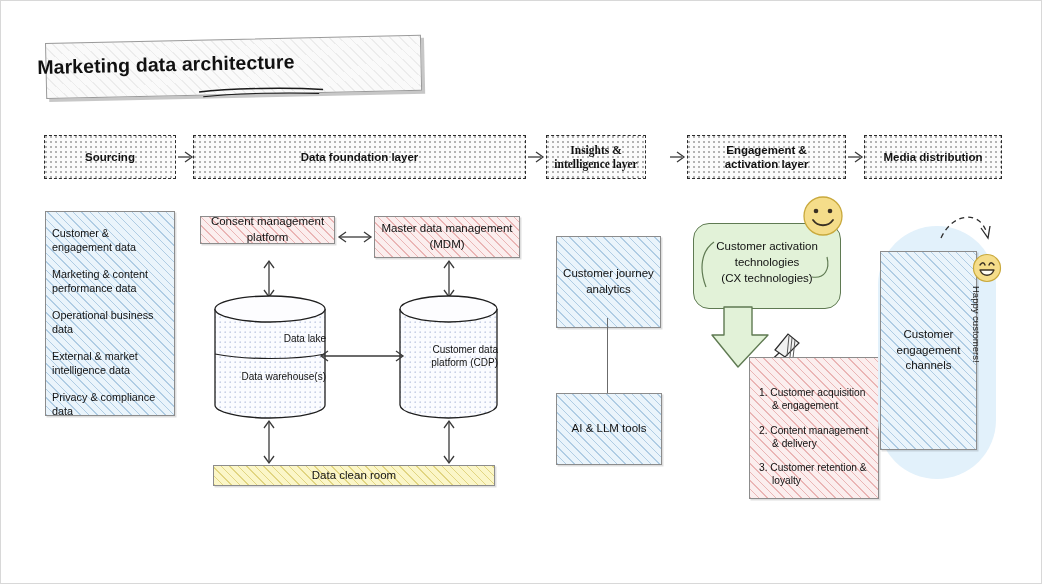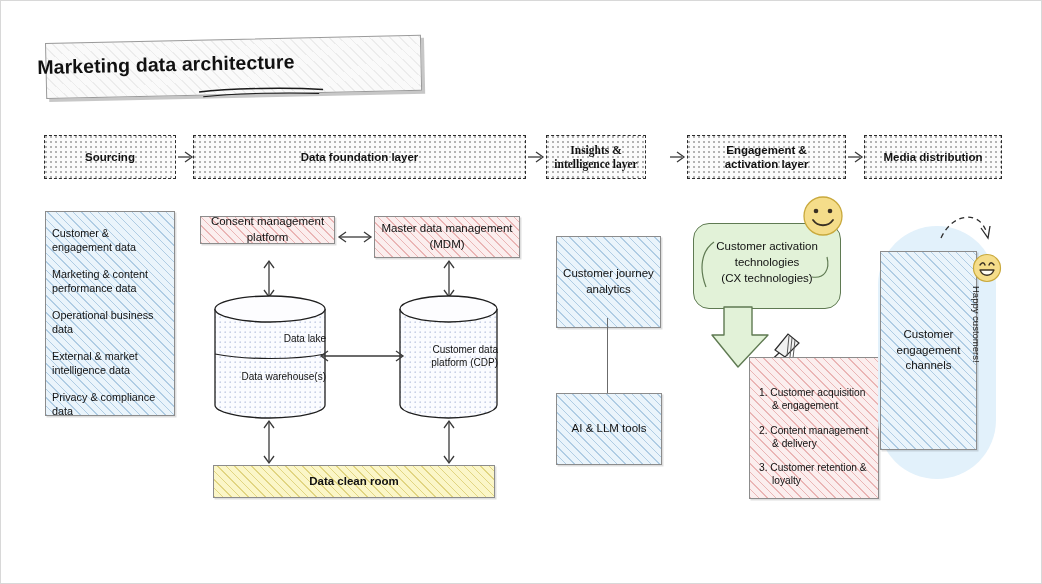--- a/index.html
+++ b/index.html
@@ -63,21 +63,21 @@
   #sourcing-panel .item{font-size:10.8px;color:#111;line-height:1.3;margin-bottom:13px;}
 
   
   #consent-box{left:199px;top:215px;width:135px;height:28px;padding:2px 6px;}
   #mdm-box{left:373px;top:215px;width:146px;height:42px;padding:16px 6px;}
 
   
   .cyl-label{position:absolute;width:100%;text-align:right;font-size:10px;color:#111;line-height:1.3;}
 
   
-  #clean-room{left:212px;top:464px;width:282px;height:33px;font-weight:bold;}
+  #clean-room{left:212px;top:464px;width:282px;height:21px;}
 
   
   #cja-box{left:555px;top:235px;width:105px;height:92px;padding:0 5px;}
   #ai-box{left:555px;top:392px;width:106px;height:72px;padding:0 5px;}
   #insights-link{left:606px;top:317px;width:1.4px;height:75px;background:#6b6b6b;}
 
   
   #cx-bubble{
     left:692px;top:222px;width:148px;height:86px;border-radius:16px;
     background:#e2f2d8;border:1.5px solid #5f7a52;

